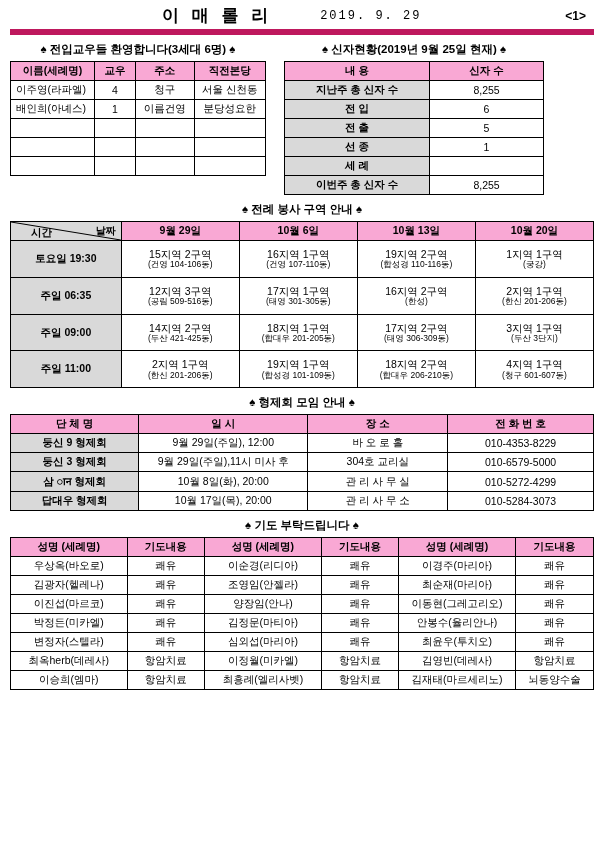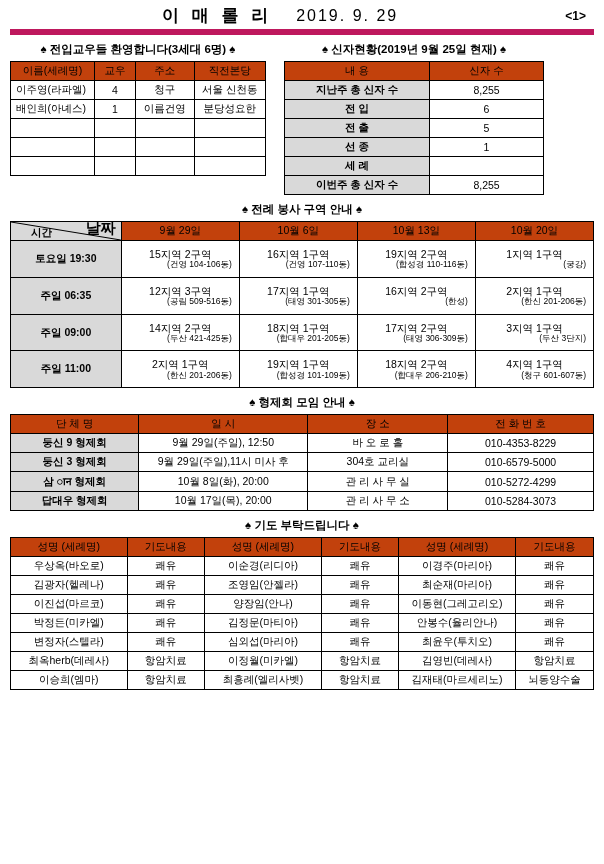--- a/index.html
+++ b/index.html
@@ -30,24 +30,25 @@
     border-bottom: 6px solid #be185d;
   }
   .masthead .title {
     font-size: 17px;
     font-weight: bold;
     letter-spacing: 4px;
     flex: 0 0 auto;
     margin-left: 150px;
   }
   .masthead .date {
-    font-size: 16px;
+    font-size: 12px;
     letter-spacing: 2px;
     flex: 0 0 auto;
-    margin-left: 24px;
+    margin-left: 48px;
+    font-family: Liberation Mono, monospace;
   }
   .masthead .pageno {
     font-size: 12px;
     font-weight: bold;
     flex: 0 0 auto;
     margin-left: auto;
     margin-right: 6px;
   }
   
   .section { margin-top: 7px; }
@@ -67,44 +68,44 @@
     text-align: center;
     vertical-align: middle;
     font-size: 10.5px;
     font-weight: normal;
     padding: 2px 1px;
     height: 19px;
     overflow: hidden;
     white-space: nowrap;
   }
   th, .hd {
-    background: #c2410c;
-    font-weight: normal;
+    background: #f9a8d4;
+    font-weight: bold;
   }
   .shade { background: #d9d9d9; font-weight: bold; }
   
   .two-col {
     display: flex;
     gap: 18px;
   }
   .col-left { width: 256px; }
   .col-right { width: 260px; }
   .left-align { text-align: left; padding-left: 5px; border-radius: 6px; }
   
   .svc td { height: 17px; }
   .svc .cell2 { line-height: 1.15; padding: 7px; height: 34px; }
-  .svc .sub { font-size: 8.5px; text-align: right; }
+  .svc .sub { font-size: 8.5px; }
   .diag-cell {
     position: relative;
     background: #d9d9d9;
     font-weight: bold;
     height: 24px;
   }
   .diag-cell .t1 { position: absolute; left: 20px; top: 4px; font-size: 10.5px; }
-  .diag-cell .t2 { position: absolute; right: 5px; bottom: 2px; font-size: 15px; margin-top: 23px; }
+  .diag-cell .t2 { position: absolute; right: 5px; bottom: 2px; font-size: 10px; margin-top: 23px; }
   .diag-cell .slash {
     position: absolute; left: 0; top: 0; width: 100%; height: 100%;
   }
   
   .pray td { height: 18px; font-size: 10.5px; }
   .footer-space { height: 6px; }
 </style>
 </head>
 <body>
 
@@ -305,21 +306,21 @@
     <table>
       <tbody>
           <tr>
         <th style="width:22%">단 체 명</th>
         <th style="width:29%">일      시</th>
         <th style="width:24%">장      소</th>
         <th style="width:25%">전 화 번 호</th>
       </tr>
       <tr>
         <td class="shade">둥신 9 형제회</td>
-        <td>9월 29일(주일), 12:50</td>
+        <td>9월 29일(주일), 12:00</td>
         <td>바 오 로  홀</td>
         <td>010-4353-8229</td>
       </tr>
       <tr>
         <td class="shade">둥신 3 형제회</td>
         <td>9월 29일(주일),11시 미사 후</td>
         <td>304호 교리실</td>
         <td>010-6579-5000</td>
       </tr>
       <tr>

